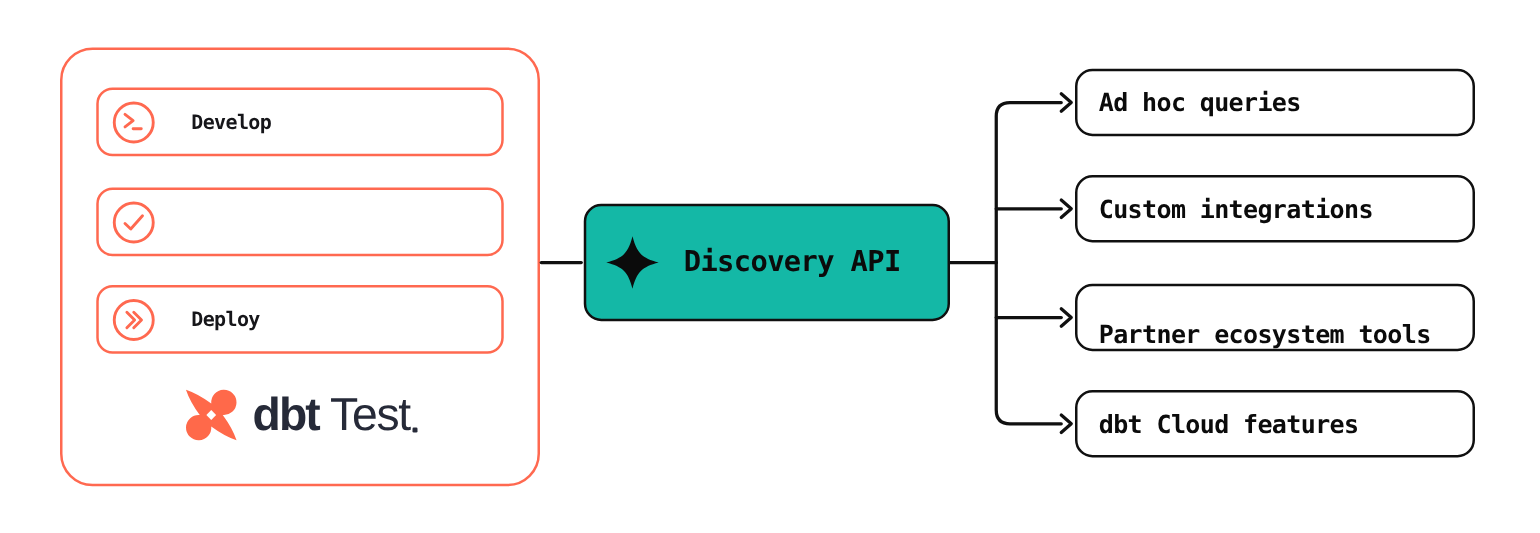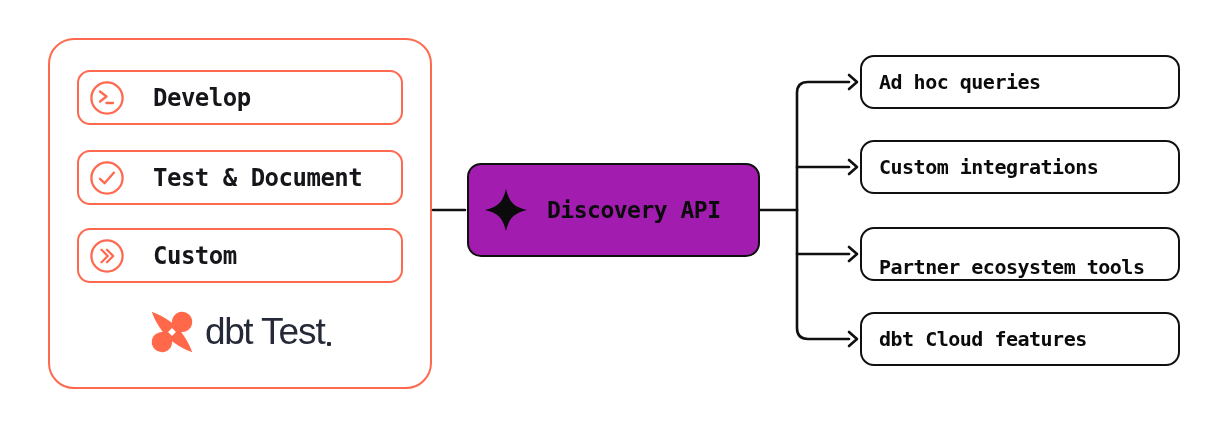--- a/index.html
+++ b/index.html
@@ -12,39 +12,39 @@
     position:absolute; left:48px; top:38px; width:384px; height:351px;
     border:2.5px solid #FF6950; border-radius:26px; box-sizing:border-box; background:#fff;
   }
   .pill {
     position:absolute; left:77px; width:326px; height:55px;
     border:2.25px solid #FF6950; border-radius:13px; box-sizing:border-box;
     background:#fff; display:flex; align-items:center; gap:28px; padding-left:10px;
   }
   .pill-1 { top:70px; } .pill-2 { top:150px; } .pill-3 { top:228px; }
   .pill-label {
-    font-size:24px; font-weight:600; color:#16161a; letter-spacing:-0.5px; white-space:pre;
+    font-size:16px; font-weight:600; color:#16161a; letter-spacing:-0.5px; white-space:pre;
   }
   .pill-icon { width:36px; height:36px; flex:0 0 auto; }
 
   
   .logo-row {
     position:absolute; left:48px; top:306px; width:384px; height:52px;
     display:flex; align-items:center; justify-content:center; gap:10px;
   }
   .logo-mark { width:46px; height:46px; }
   .wordmark { font-family:"Liberation Sans","DejaVu Sans",sans-serif; color:#262A38; display:flex; align-items:baseline; }
-  .wordmark .dbt { font-size:37px; font-weight:400; letter-spacing:-1.5px; }
+  .wordmark .dbt { font-size:37px; font-weight:700; letter-spacing:-1.5px; }
   .wordmark .cloud { font-size:37px; font-weight:500; letter-spacing:-1px; margin-left:9px; }
   .tm-dot { width:4px; height:4px; background:#262A38; border-radius:1px; align-self:flex-end; margin:0 0 7px 2px; }
 
   
   .center-node {
     position:absolute; left:467px; top:163px; width:293px; height:94px;
-    background:#a21caf; border:2.5px solid #101010; border-radius:14px; box-sizing:border-box;
+    background:#14b8a6; border:2.5px solid #101010; border-radius:14px; box-sizing:border-box;
     display:flex; align-items:center; gap:18px; padding-left:14px;text-align:right;
   }
   .center-label { font-size:23px; font-weight:600; color:#0b0b0b; letter-spacing:-0.5px; white-space:pre; }
   .sparkle { width:46px; height:46px; flex:0 0 auto; }
 
   
   .out-box {
     position:absolute; left:860px; width:320px; height:54px;
     background:#fff; border:2.5px solid #101010; border-radius:14px; box-sizing:border-box;
     display:flex; align-items:center; padding-left:17px;
@@ -68,30 +68,29 @@
       <path d="M17.5 23 L24 23"></path>
     </svg>
     <span class="pill-label">Develop</span>
   </div>
 
   <div class="pill pill-2">
     <svg class="pill-icon" viewBox="0 0 36 36" fill="none" stroke="#FF6950" stroke-width="2.3" stroke-linecap="round" stroke-linejoin="round">
       <circle cx="18" cy="18" r="15.6"></circle>
       <path d="M11 18.8 L15.6 23.2 L25 12.6"></path>
     </svg>
-    <span class="pill-label">Test &amp; Document</span>
   </div>
 
   <div class="pill pill-3">
     <svg class="pill-icon" viewBox="0 0 36 36" fill="none" stroke="#FF6950" stroke-width="2.3" stroke-linecap="round" stroke-linejoin="round">
       <circle cx="18" cy="18" r="15.6"></circle>
       <path d="M12.5 11.8 L18.7 18 L12.5 24.2"></path>
       <path d="M18 11.8 L24.2 18 L18 24.2"></path>
     </svg>
-    <span class="pill-label">Custom</span>
+    <span class="pill-label">Deploy</span>
   </div>
 
   <div class="logo-row">
     <svg class="logo-mark" viewBox="0 0 100 100">
       <path fill="#FF694A" d="M6 6 Q27 13 50 30 A22 22 0 1 1 70 50 Q87 73 94 94 Q73 87 50 70 A22 22 0 1 1 30 50 Q13 27 6 6 Z"></path>
       <path fill="#ffffff" d="M50 41.5 L58.5 50 L50 58.5 L41.5 50 Z"></path>
     </svg>
     <span class="wordmark">
       <span class="dbt">dbt</span>
       <span class="cloud">Test</span>

